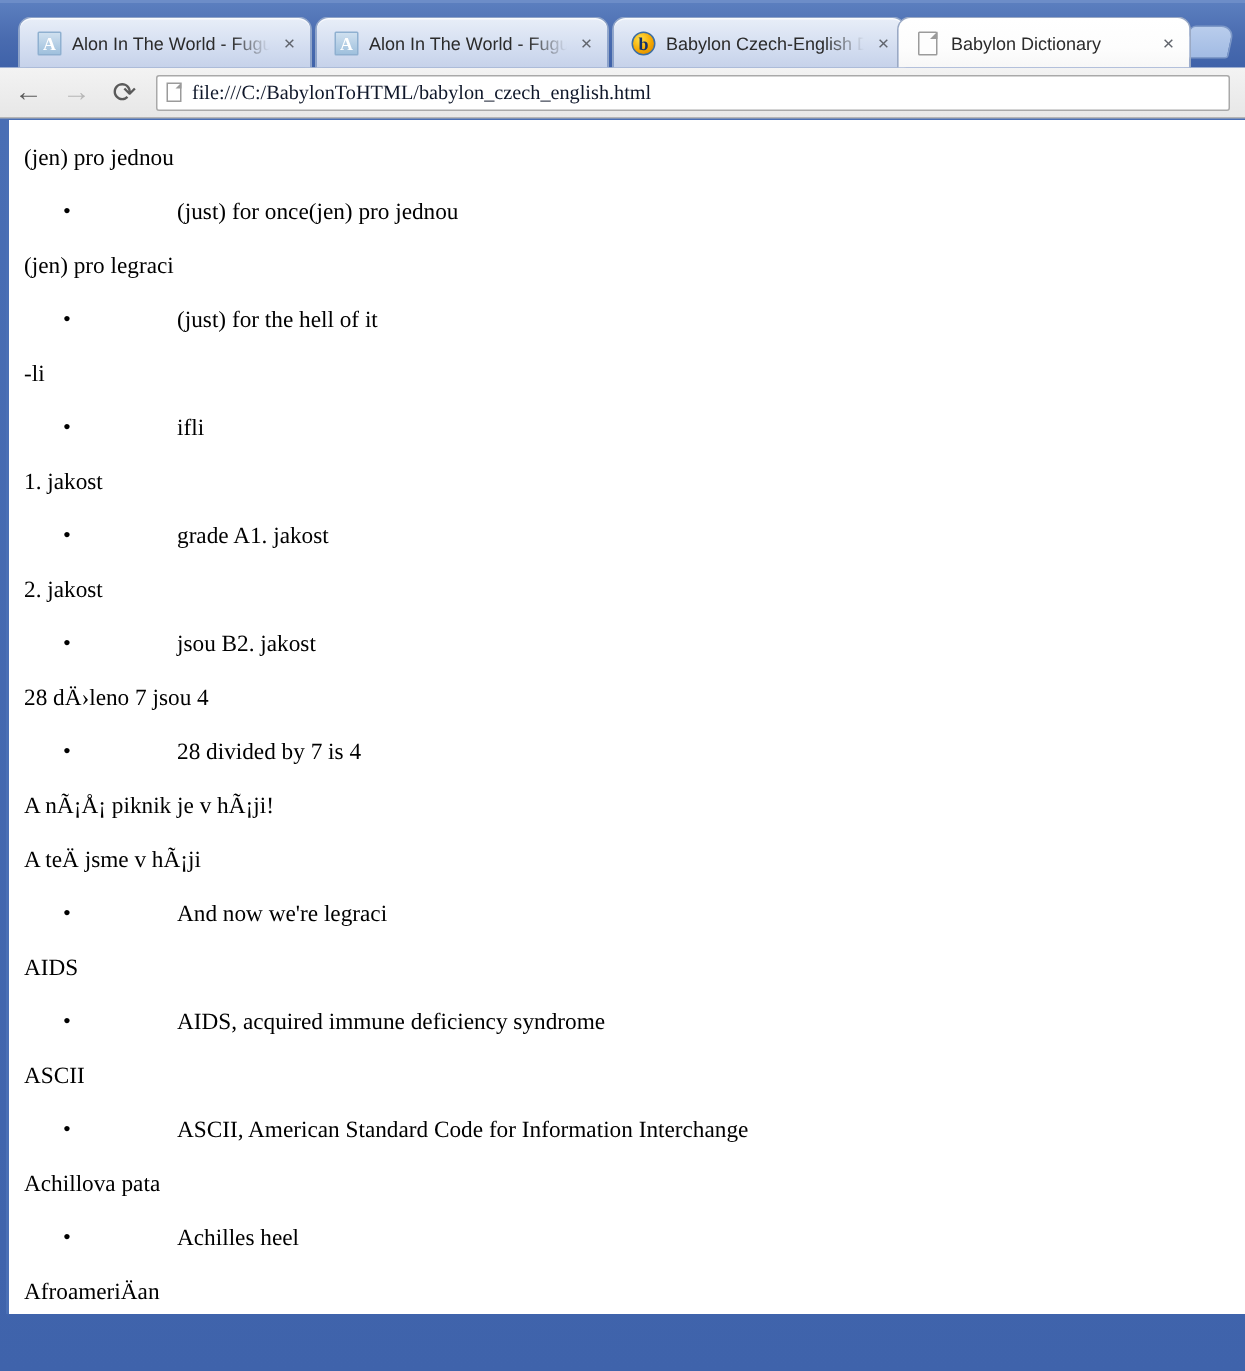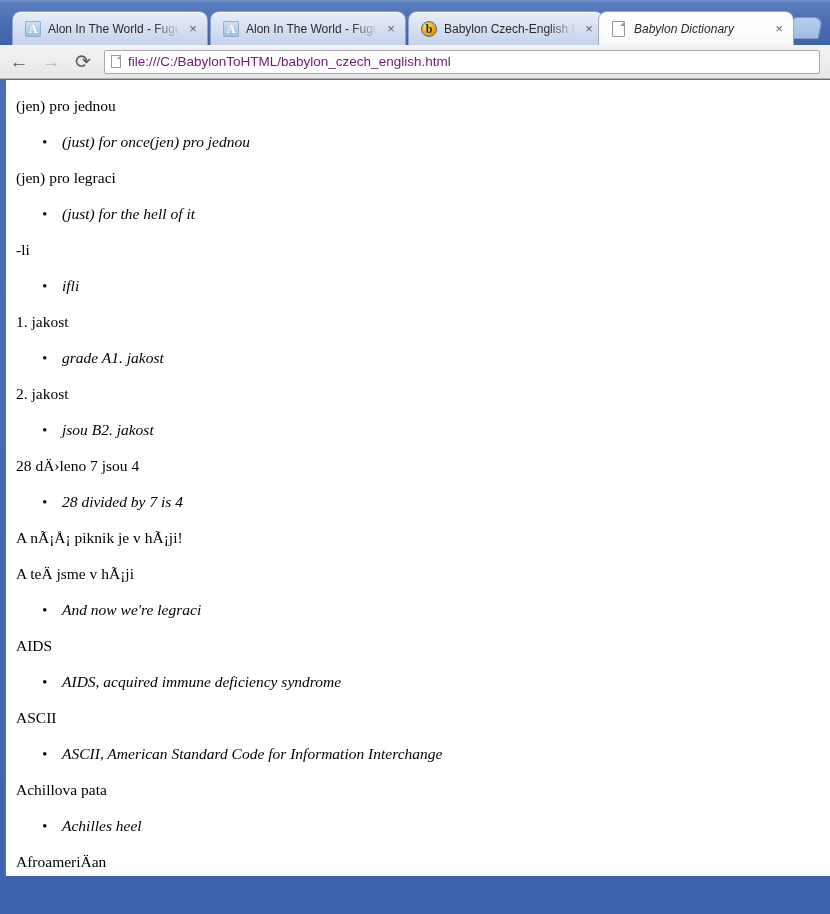--- a/index.html
+++ b/index.html
@@ -175,23 +175,24 @@
   }
   #omnibox .page-glyph::after {
     content: "";
     position: absolute; top: -1px; right: -1px;
     border-width: 0 0 4px 4px;
     border-style: solid;
     border-color: transparent transparent #9b9b9b transparent;
   }
   #url-text {
     font-size: 13.5px;
-    color: #701a75;
+    color: #0f172a;
     white-space: nowrap;
     overflow: hidden;
+    font-family: Liberation Serif, serif;
   }
 
   
   #viewport {
     position: absolute;
     left: 4px; top: 80px;
     width: 826px; height: 796px;
     background: #ffffff;
     border-left: 2px solid #4a6fb5;
     overflow: hidden;
@@ -210,26 +211,25 @@
     display: flex;
     align-items: center;
   }
   .entry-list {
     list-style: none;
     margin: 0;
     padding: 0;
   }
   .entry-def {
     position: relative;
-    padding-left: 56px;
+    padding-left: 112px;
     height: 36px;
     line-height: 16px;
     display: flex;
     align-items: center;
-    font-style: italic;
   }
   .entry-def::before {
     content: "\2022";
     position: absolute;
     left: 36px;
     top: 50%;
     transform: translateY(-50%);
     font-size: 15px;
     line-height: 1;
   }
@@ -255,21 +255,21 @@
           <span class="tab-title">Alon In The World - Fugue</span>
           <span class="tab-close">×</span>
         </div>
         <div class="tab" style="left: 408px; width: 196px;">
           <span class="tab-favicon">
             <div class="fav-b">b</div>
           </span>
           <span class="tab-title">Babylon Czech-English Dic</span>
           <span class="tab-close">×</span>
         </div>
-        <div class="tab active" style="left: 598px; width: 196px; font-style: italic;">
+        <div class="tab active" style="left: 598px; width: 196px;">
           <span class="tab-favicon">
             <div class="fav-page"></div>
           </span>
           <span class="tab-title">Babylon Dictionary</span>
           <span class="tab-close">×</span>
         </div>
       </div>
     <div id="new-tab"></div>
   </div>
 

